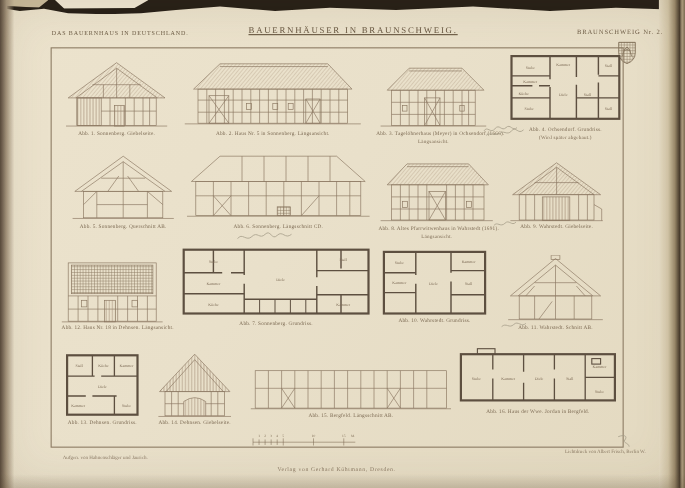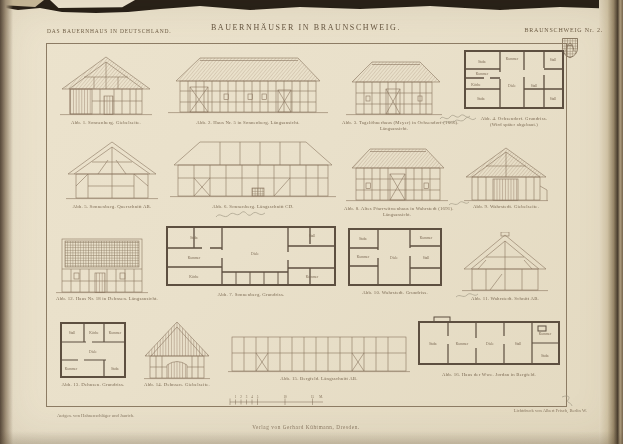--- a/index.html
+++ b/index.html
@@ -14,21 +14,21 @@
   .tear2{position:absolute;left:50px;top:0;width:85px;height:8px;background:#f0e8d4;
     clip-path:polygon(0 0,100% 0,85% 90%,10% 100%);}
   .edge-left{position:absolute;left:0;top:0;width:13px;height:444px;
     background:linear-gradient(90deg,#55473a,#a5957d 45%,rgba(233,224,202,0));}
   .edge-right{position:absolute;left:599px;top:0;width:24px;height:444px;
     background:linear-gradient(90deg,#e6dcc5,#d3c6a8 35%,#9c8b6d 60%,#463a2c 78%,#b3a284 88%,#77664f 100%);}
   .edge-bottom{position:absolute;left:0;top:431px;width:623px;height:13px;
     background:linear-gradient(180deg,rgba(0,0,0,0),rgba(88,73,52,.22));}
   .frame{position:absolute;left:46px;top:43px;width:519px;height:362px;border:1px solid #8d7c64;}
   .hdr-left{position:absolute;left:47px;top:28px;font-size:5.5px;letter-spacing:.8px;color:#6e5c45;white-space:nowrap;}
-  .hdr-center{position:absolute;left:46px;top:23px;width:520px;text-align:center;font-size:8px;letter-spacing:1.6px;color:#66553f;white-space:nowrap;}
+  .hdr-center{position:absolute;left:61px;top:23px;width:520px;text-align:center;font-size:8px;letter-spacing:1.6px;color:#66553f;white-space:nowrap;text-decoration:underline;}
   .hdr-right{position:absolute;right:20px;top:27px;font-size:6px;letter-spacing:.8px;color:#6e5c45;white-space:nowrap;}
   .coa{position:absolute;left:561px;top:37px;}
   .fig{position:absolute;margin:0;text-align:center;}
   .fig svg{display:block;margin:0 auto;}
   .fig figcaption{margin-top:2px;font-size:4.8px;line-height:1.3;letter-spacing:.2px;color:#7d6b54;white-space:nowrap;}
   .cap2{display:block;font-size:4.6px;}
   .rm{font-size:3.6px;fill:#7c6a55;text-anchor:middle;font-family:"Liberation Serif",serif;}
   .tick{font-size:3.2px;fill:#7d6b54;text-anchor:middle;font-family:"Liberation Serif",serif;}
   .scalebar{position:absolute;left:228px;top:394px;}
   .credit-left{position:absolute;left:57px;top:413px;font-size:4.6px;color:#8a7963;white-space:nowrap;}

